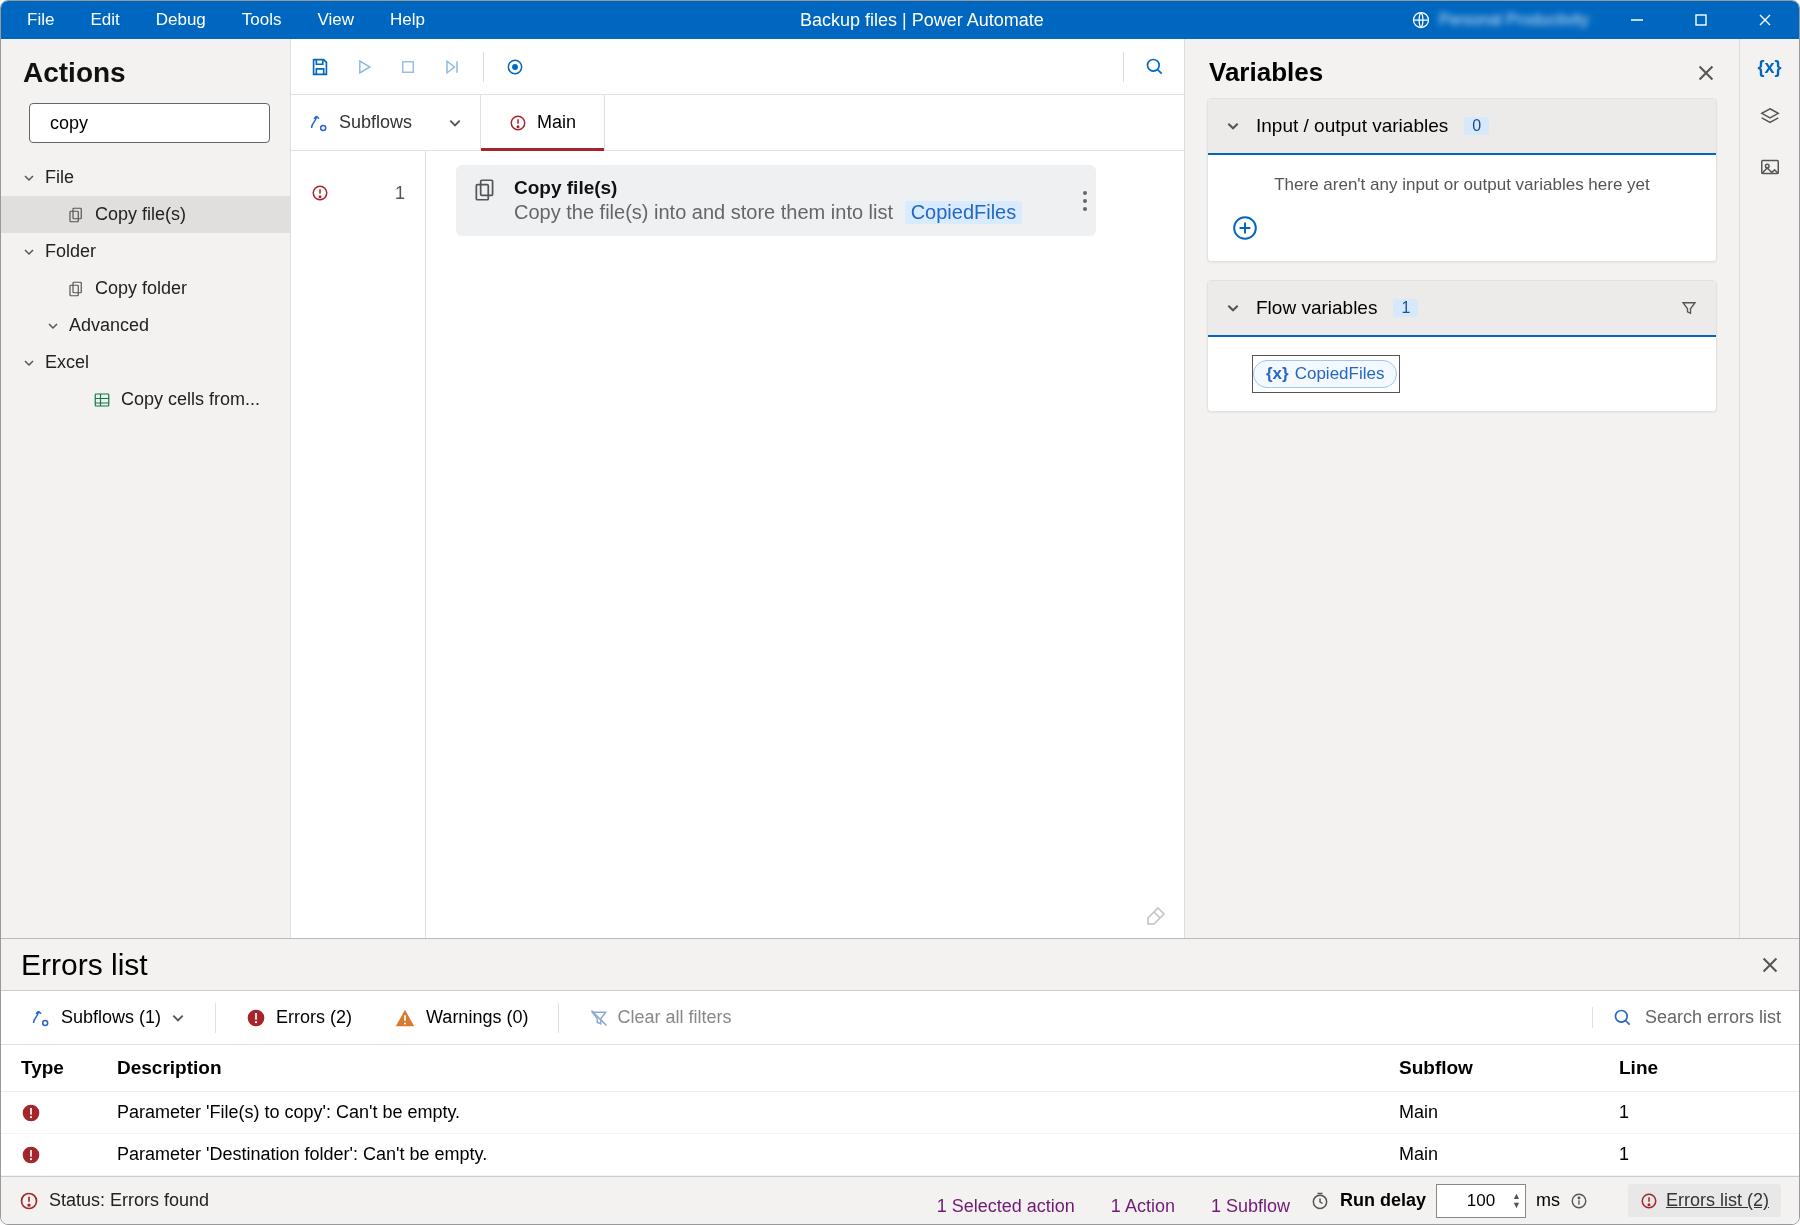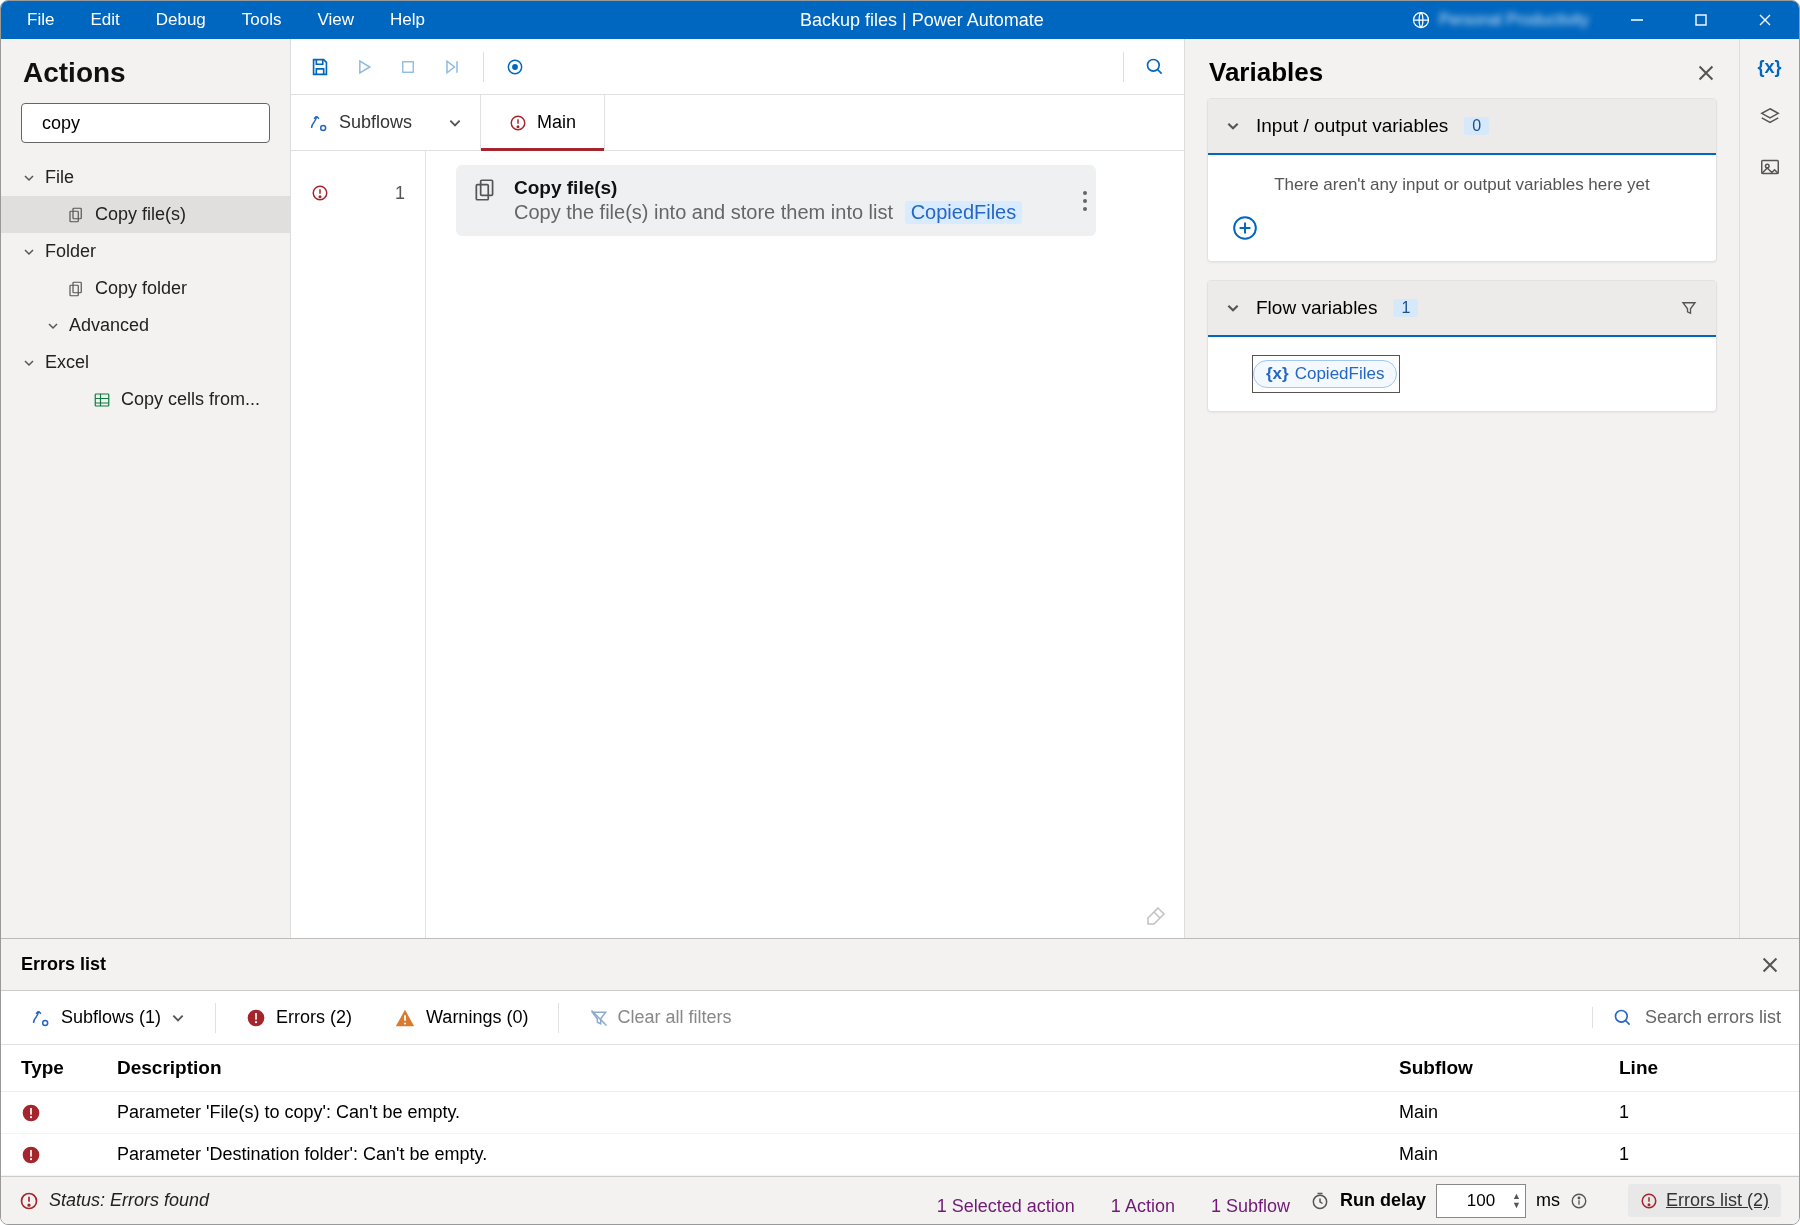--- a/index.html
+++ b/index.html
@@ -17,21 +17,21 @@
 .title-bar .envpill .blur { filter: blur(3px); opacity: .8; font-size: 16px; }
 .win-btn { width: 52px; height: 38px; display: flex; align-items: center; justify-content: center; }
 .win-btn svg { width: 14px; height: 14px; }
 
 
 .main-area { flex: 1; display: flex; overflow: hidden; background: #f3f2f1; }
 
 
 .actions-panel { width: 290px; background: #f3f2f1; border-right: 1px solid #ddd; display: flex; flex-direction: column; }
 .panel-title { font-size: 28px; font-weight: 600; padding: 18px 22px 14px; color: #111; }
-.search-wrap { padding: 0 20px 10px; }
+.search-wrap { padding: 0 20px 10px; margin-left: 8px; }
 .search-box { height: 40px; border: 1px solid #666; border-radius: 4px; background: #fff; display: flex; align-items: center; padding: 0 10px; gap: 10px; }
 .search-box input { flex: 1; border: none; outline: none; font-size: 18px; background: transparent; }
 .tree { padding: 6px 0; font-size: 18px; color: #222; }
 .tree-item, .tree-leaf { display: flex; align-items: center; gap: 10px; height: 37px; padding: 0 14px 0 22px; }
 .tree-leaf { padding-left: 66px; }
 .tree-item.l2 { padding-left: 46px; }
 .tree-leaf.l2 { padding-left: 92px; }
 .tree-leaf.selected { background: #e1dfdd; font-weight: 400; }
 .chev { transform: rotate(0deg); }
 
@@ -76,38 +76,38 @@
 .var-group-head .filter { margin-left: auto; }
 .var-group-body { padding: 20px 24px; font-size: 17px; color: #555; text-align: center; }
 .var-group-body .addbtn { margin-top: 20px; }
 .var-chip-wrap { padding: 18px 50px; }
 .var-chip { display: inline-flex; align-items: center; gap: 6px; border: 1px solid #9fc7f0; background: #f3f9ff; border-radius: 14px; padding: 3px 12px; color: #2666c4; font-size: 17px; position: relative; }
 .var-chip-box { display:inline-block; border:1px solid #555; padding: 4px 2px 4px 0; margin-left:-6px; }
 
 
 .errors-pane { border-top: 1px solid #bbb; background: #fff; display: flex; flex-direction: column; }
 .errors-header { height: 52px; display: flex; align-items: center; justify-content: space-between; padding: 0 20px; background: #f3f2f1; border-bottom: 1px solid #ccc; }
-.errors-header h3 { font-size: 18px; font-weight: 700; }
+.errors-header h3 { font-size: 30px; font-weight: 400; }
 .errors-toolbar { height: 54px; display: flex; align-items: center; padding: 0 18px; gap: 18px; border-bottom: 1px solid #e1e1e1; font-size: 18px; }
 .errors-toolbar .group { display: flex; align-items: center; gap: 10px; padding: 0 12px; }
 .errors-toolbar .tsep { width: 1px; height: 30px; background: #e1e1e1; }
 .errors-toolbar .clear { color: #888; display: flex; align-items: center; gap: 8px; }
 .errors-toolbar .rsearch { margin-left: auto; display: flex; align-items: center; gap: 12px; border-left: 1px solid #e1e1e1; padding-left: 20px; color: #666; justify-content: center; }
 
 .errors-table-head { display: flex; padding: 12px 20px; font-weight: 600; font-size: 19px; border-bottom: 1px solid #eee; }
 .col-type { width: 96px; }
 .col-desc { flex: 1; }
 .col-sub  { width: 220px; }
 .col-line { width: 160px; }
 .errors-row { display: flex; align-items: center; padding: 10px 20px; font-size: 18px; border-bottom: 1px solid #f3f3f3; }
 
 
 .status-bar { height: 48px; border-top: 1px solid #ccc; background: #f3f2f1; display: flex; align-items: center; padding: 0 18px; font-size: 18px; gap: 20px; }
 .status-bar .status-left { display: flex; align-items: center; gap: 10px; color: #a4262c; }
-.status-bar .status-left span { color: #222; font-style: italic; }
+.status-bar .status-left span { color: #222; }
 .status-bar .center-stats { margin-left: auto; display: flex; gap: 36px; color: #701a75; margin-top: 12px; }
 .status-bar .run-delay { display: flex; align-items: center; gap: 10px; }
 .status-bar .spin { width: 90px; height: 34px; border: 1px solid #888; background: #fff; display: flex; align-items: center; justify-content: center; font-size: 17px; position: relative; }
 .status-bar .spin .arrows { position: absolute; right: 4px; display: flex; flex-direction: column; font-size: 9px; color: #555; line-height: 9px;}
 .status-bar .errlink { margin-left: 20px; display: flex; align-items: center; gap: 8px; color: #333; text-decoration: underline; padding: 6px 12px; background: #e8e8e8; border-radius: 3px; }
 
 svg { display: block; }
 </style>
 </head>
 <body>

